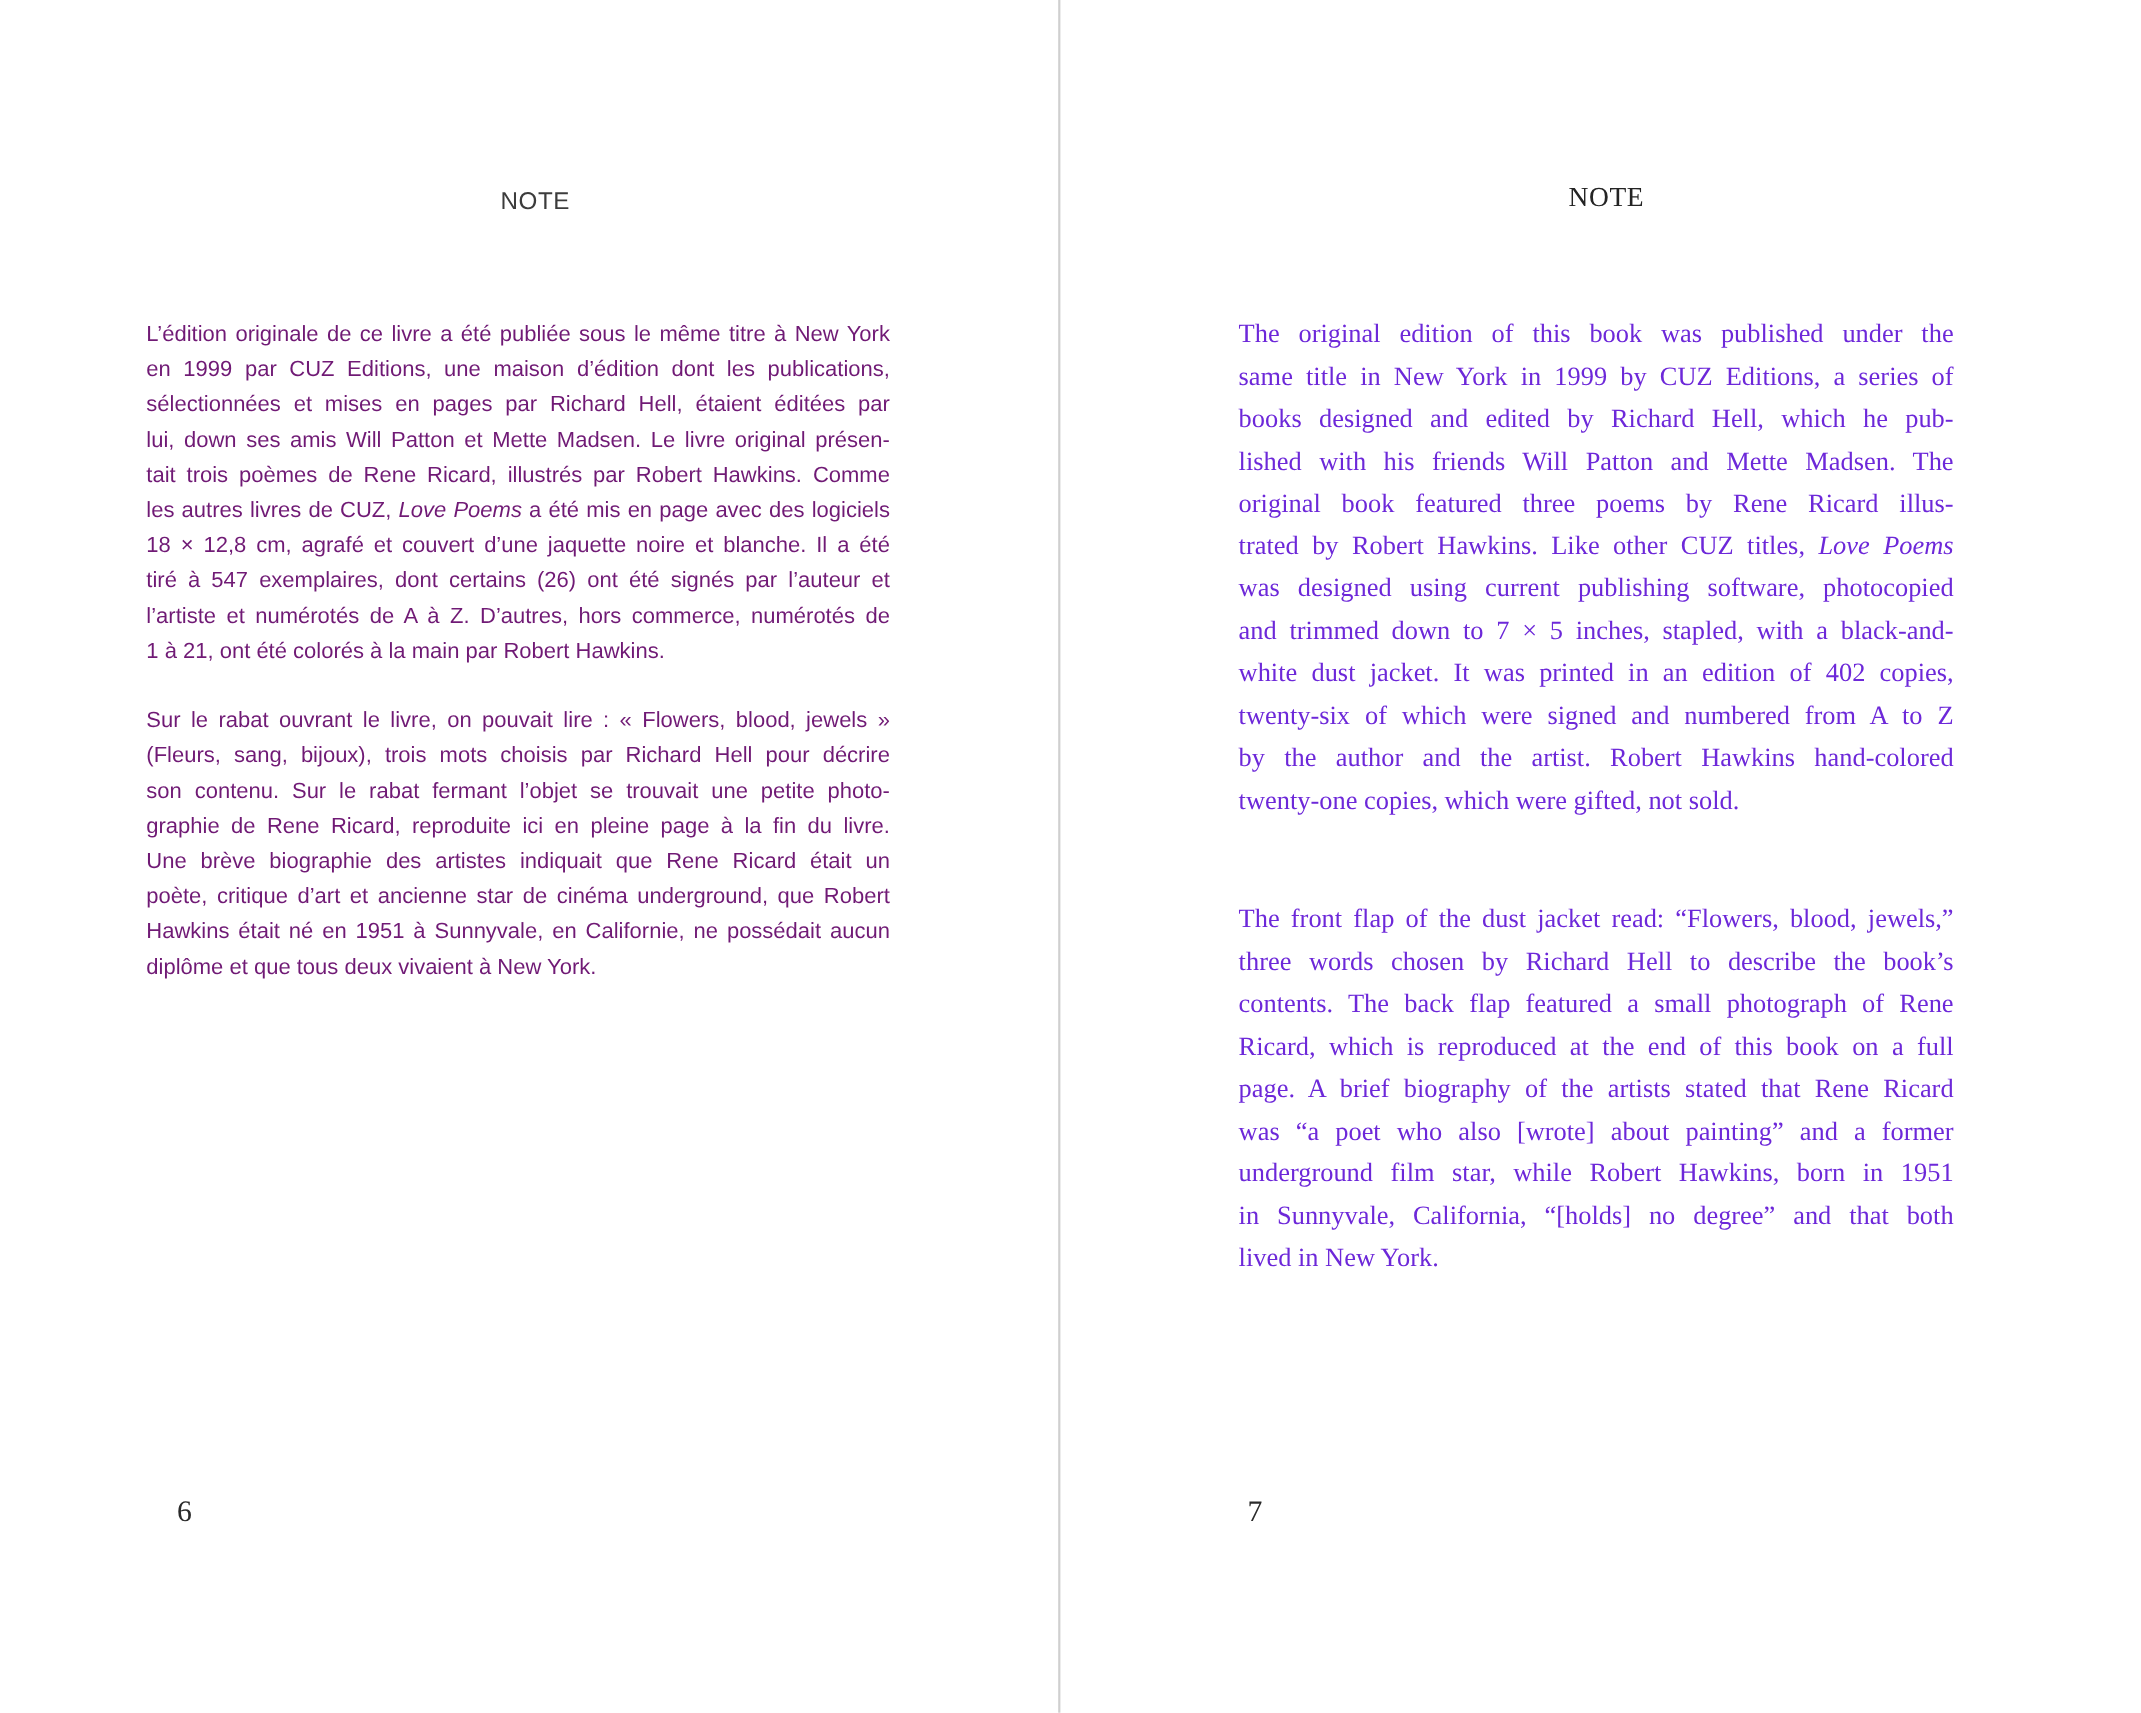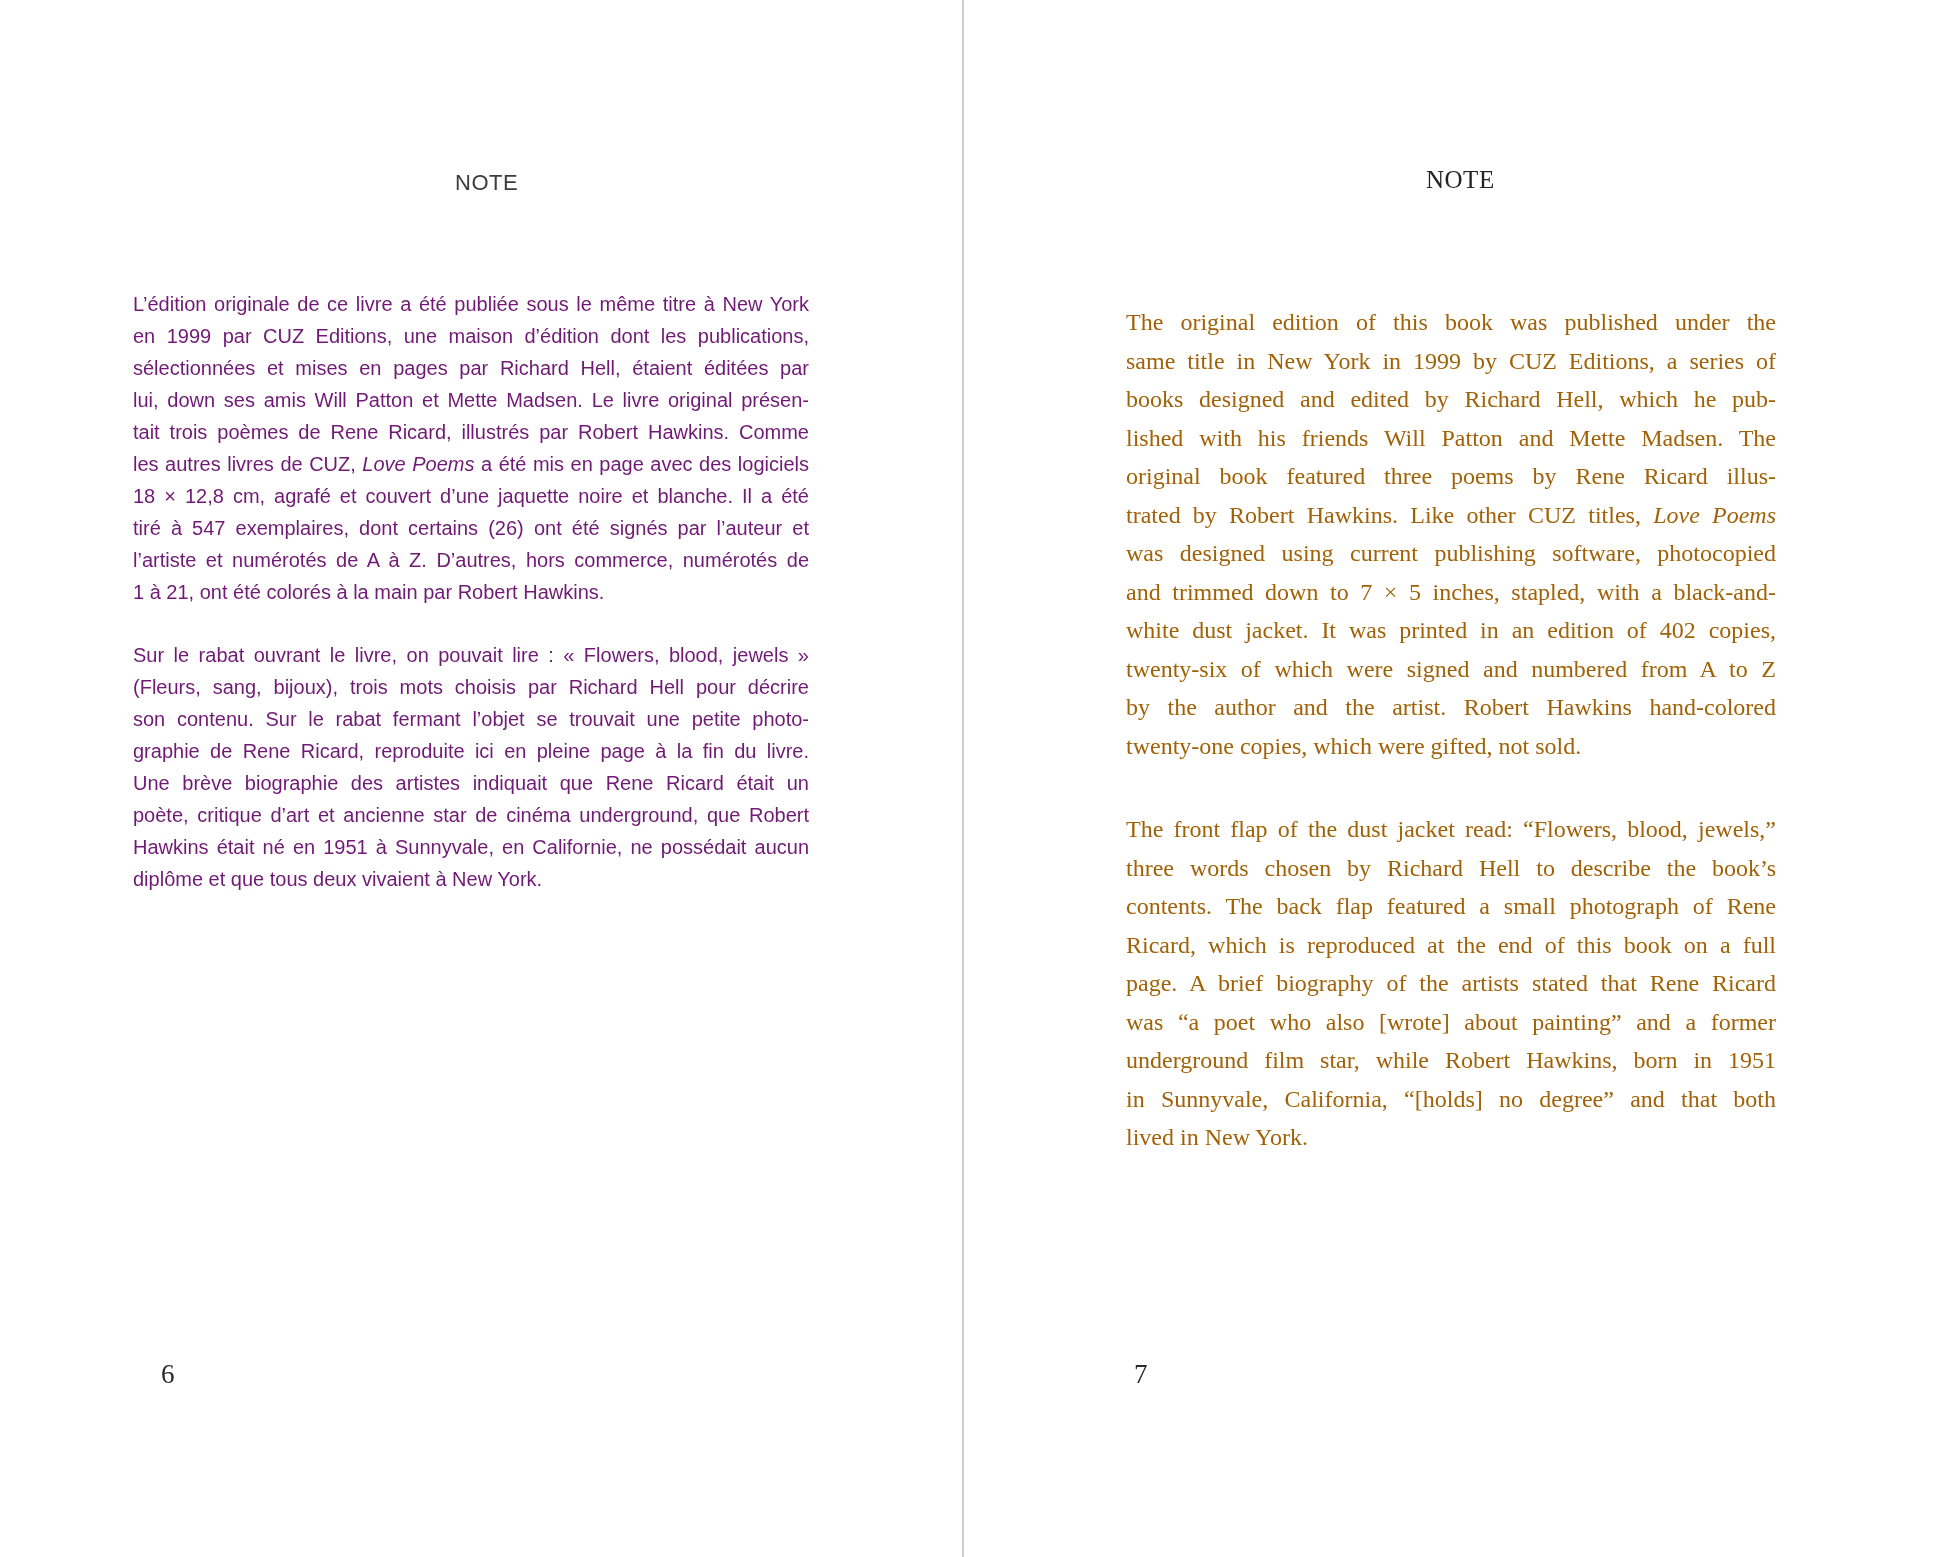--- a/index.html
+++ b/index.html
@@ -43,31 +43,31 @@
     position: absolute;
     left: 133px; top: 288px;
     width: 676px;
     font-family: "Liberation Sans", sans-serif;
     font-size: 20px;
     line-height: 32px;
     color: #701a75;
   }
   .body-right {
     position: absolute;
-    left: 1126px; top: 303px;
+    left: 1126px; top: 285px;
     width: 650px;
     font-family: "Liberation Serif", serif;
     font-size: 24px;
     line-height: 38.5px;
-    color: #a16207;
+    color: #6d28d9;
   }
 
   .para { margin: 0; }
   .body-left  .para + .para { margin-top: 31px; }
-  .body-right .para + .para { margin-top: 45px; }
+  .body-right .para + .para { margin-top: 70px; }
 
   .tline {
     text-align: justify;
     text-align-last: justify;
   }
   .tline.lastline { text-align-last: left; }
 
   .folio {
     position: absolute;
     line-height: 1;

